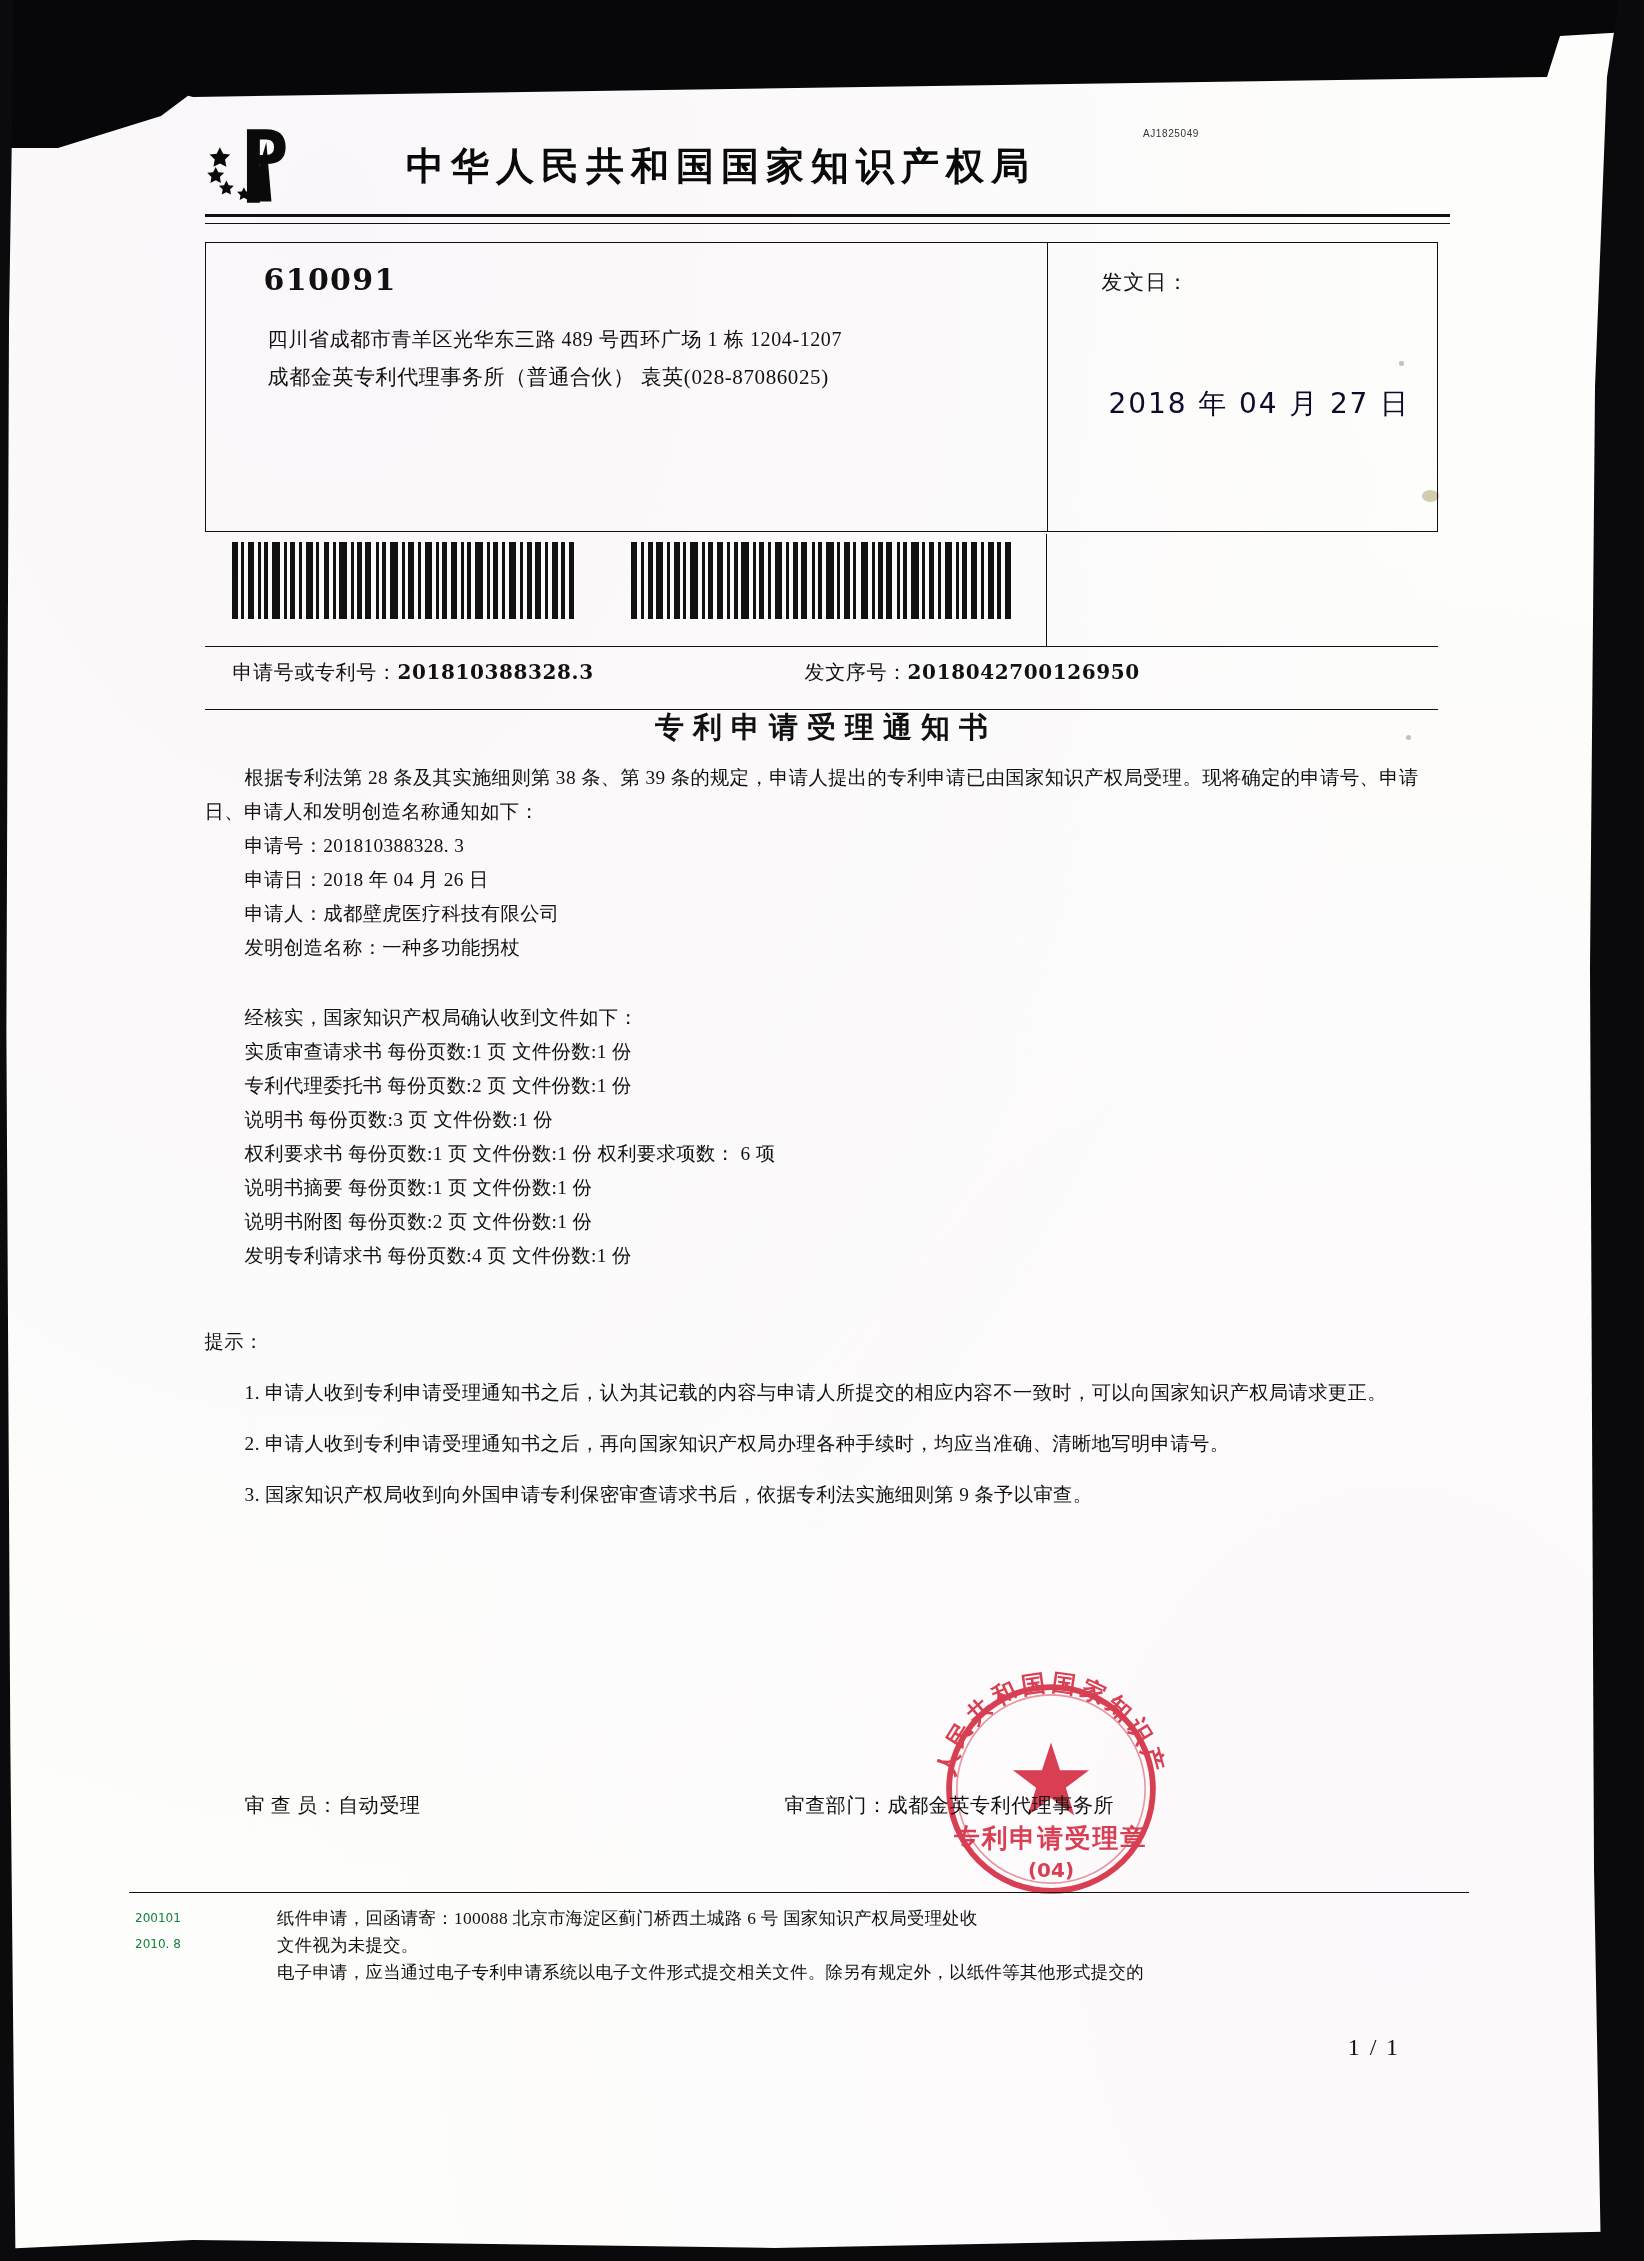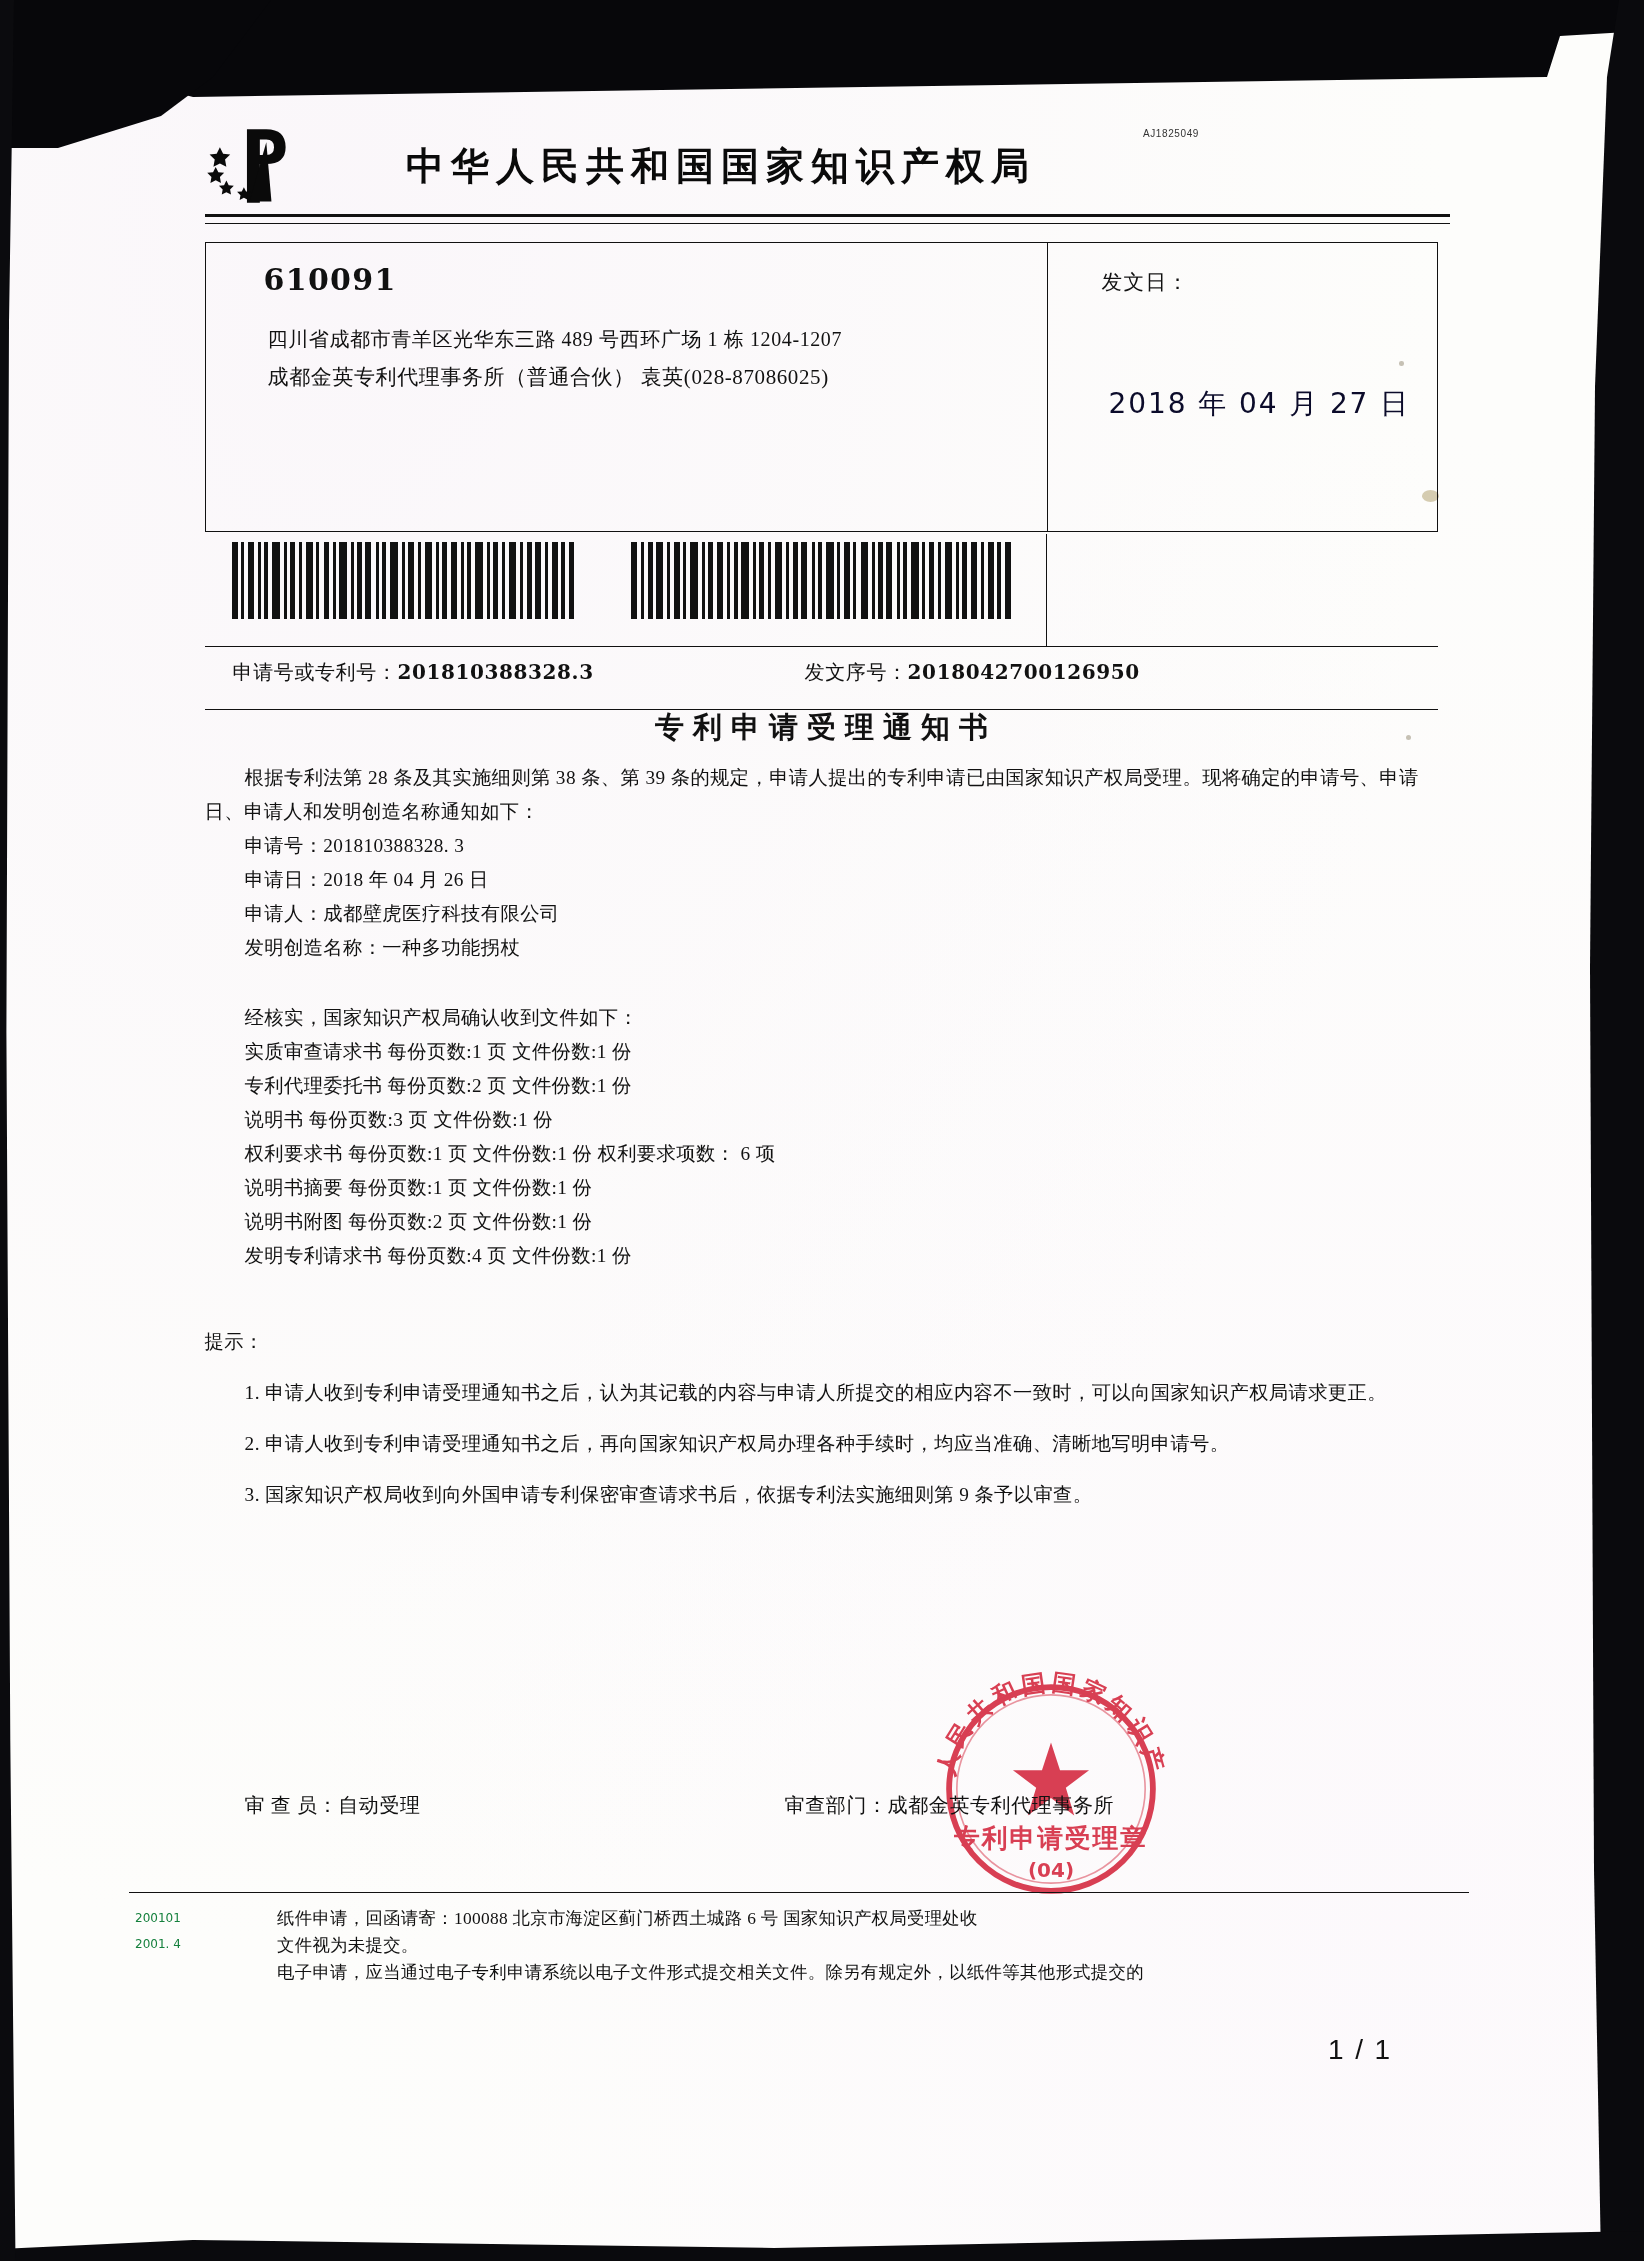--- a/index.html
+++ b/index.html
@@ -319,24 +319,24 @@
     position: absolute;
     left: 84px;
     top: 1789px;
     width: 1135px;
     font-size: 17.4px;
     line-height: 27px;
     letter-spacing: 0.3px;
   }
   .pageno {
     position: absolute;
-    right: 58px;
+    right: 50px;
     top: 1918px;
-    font-family: Liberation Sans, sans-serif;
-    font-size: 28px;
+    font-family: Liberation Serif, serif;
+    font-size: 24px;
     letter-spacing: 1.9px;
   }
 
   
   .speck {
     position: absolute;
     background: #cfc9b8;
     border-radius: 50%;
     opacity: 0.8;
   }
@@ -546,21 +546,21 @@
         <span>审 查 员：</span><span>自动受理</span>
       </div>
       <div class="department">
         <span>审查部门：</span><span>成都金英专利代理事务所</span>
       </div>
     </div>
 
     <div class="foot-rule"></div>
     <div class="foot-codes">
       <div>200101</div>
-      <div>2001. 4</div>
+      <div>2010. 8</div>
     </div>
     <div class="foot-text">
       <div>纸件申请，回函请寄：100088 北京市海淀区蓟门桥西土城路 6 号   国家知识产权局受理处收</div>
       <div>文件视为未提交。</div>
       <div>电子申请，应当通过电子专利申请系统以电子文件形式提交相关文件。除另有规定外，以纸件等其他形式提交的</div>
     </div>
     <div class="pageno">1 / 1</div>
 
   </div>
 </div>

